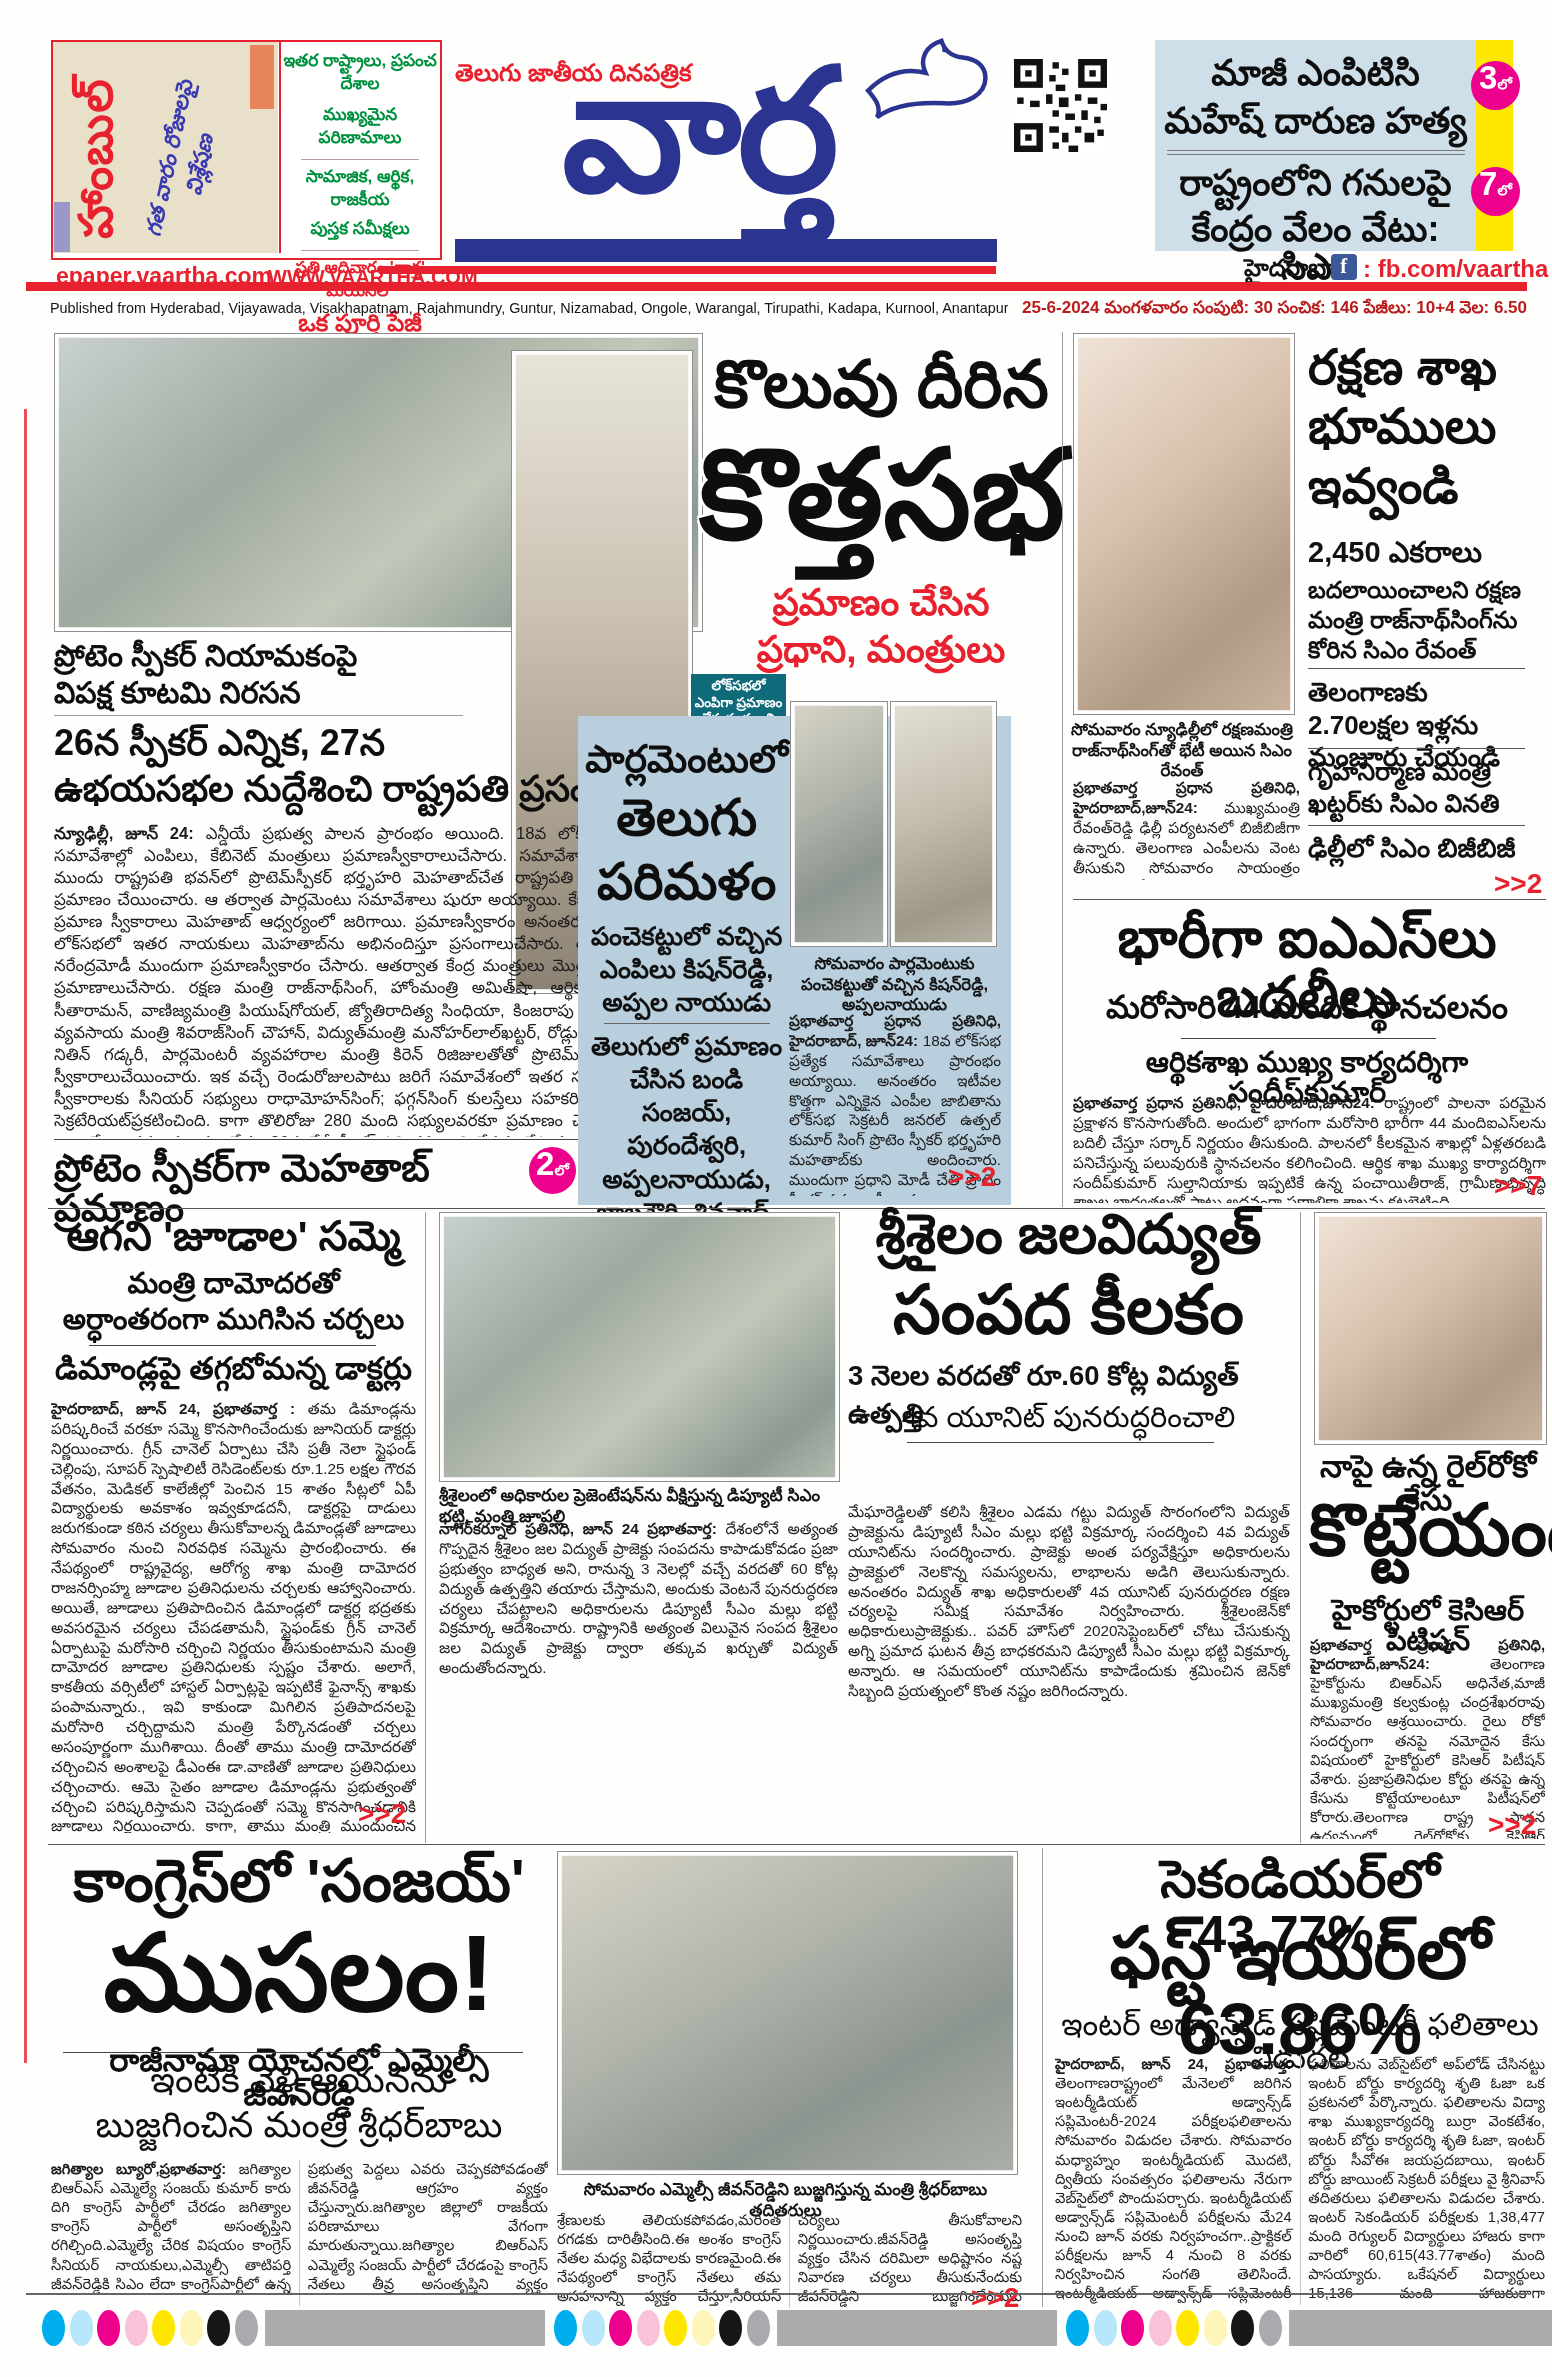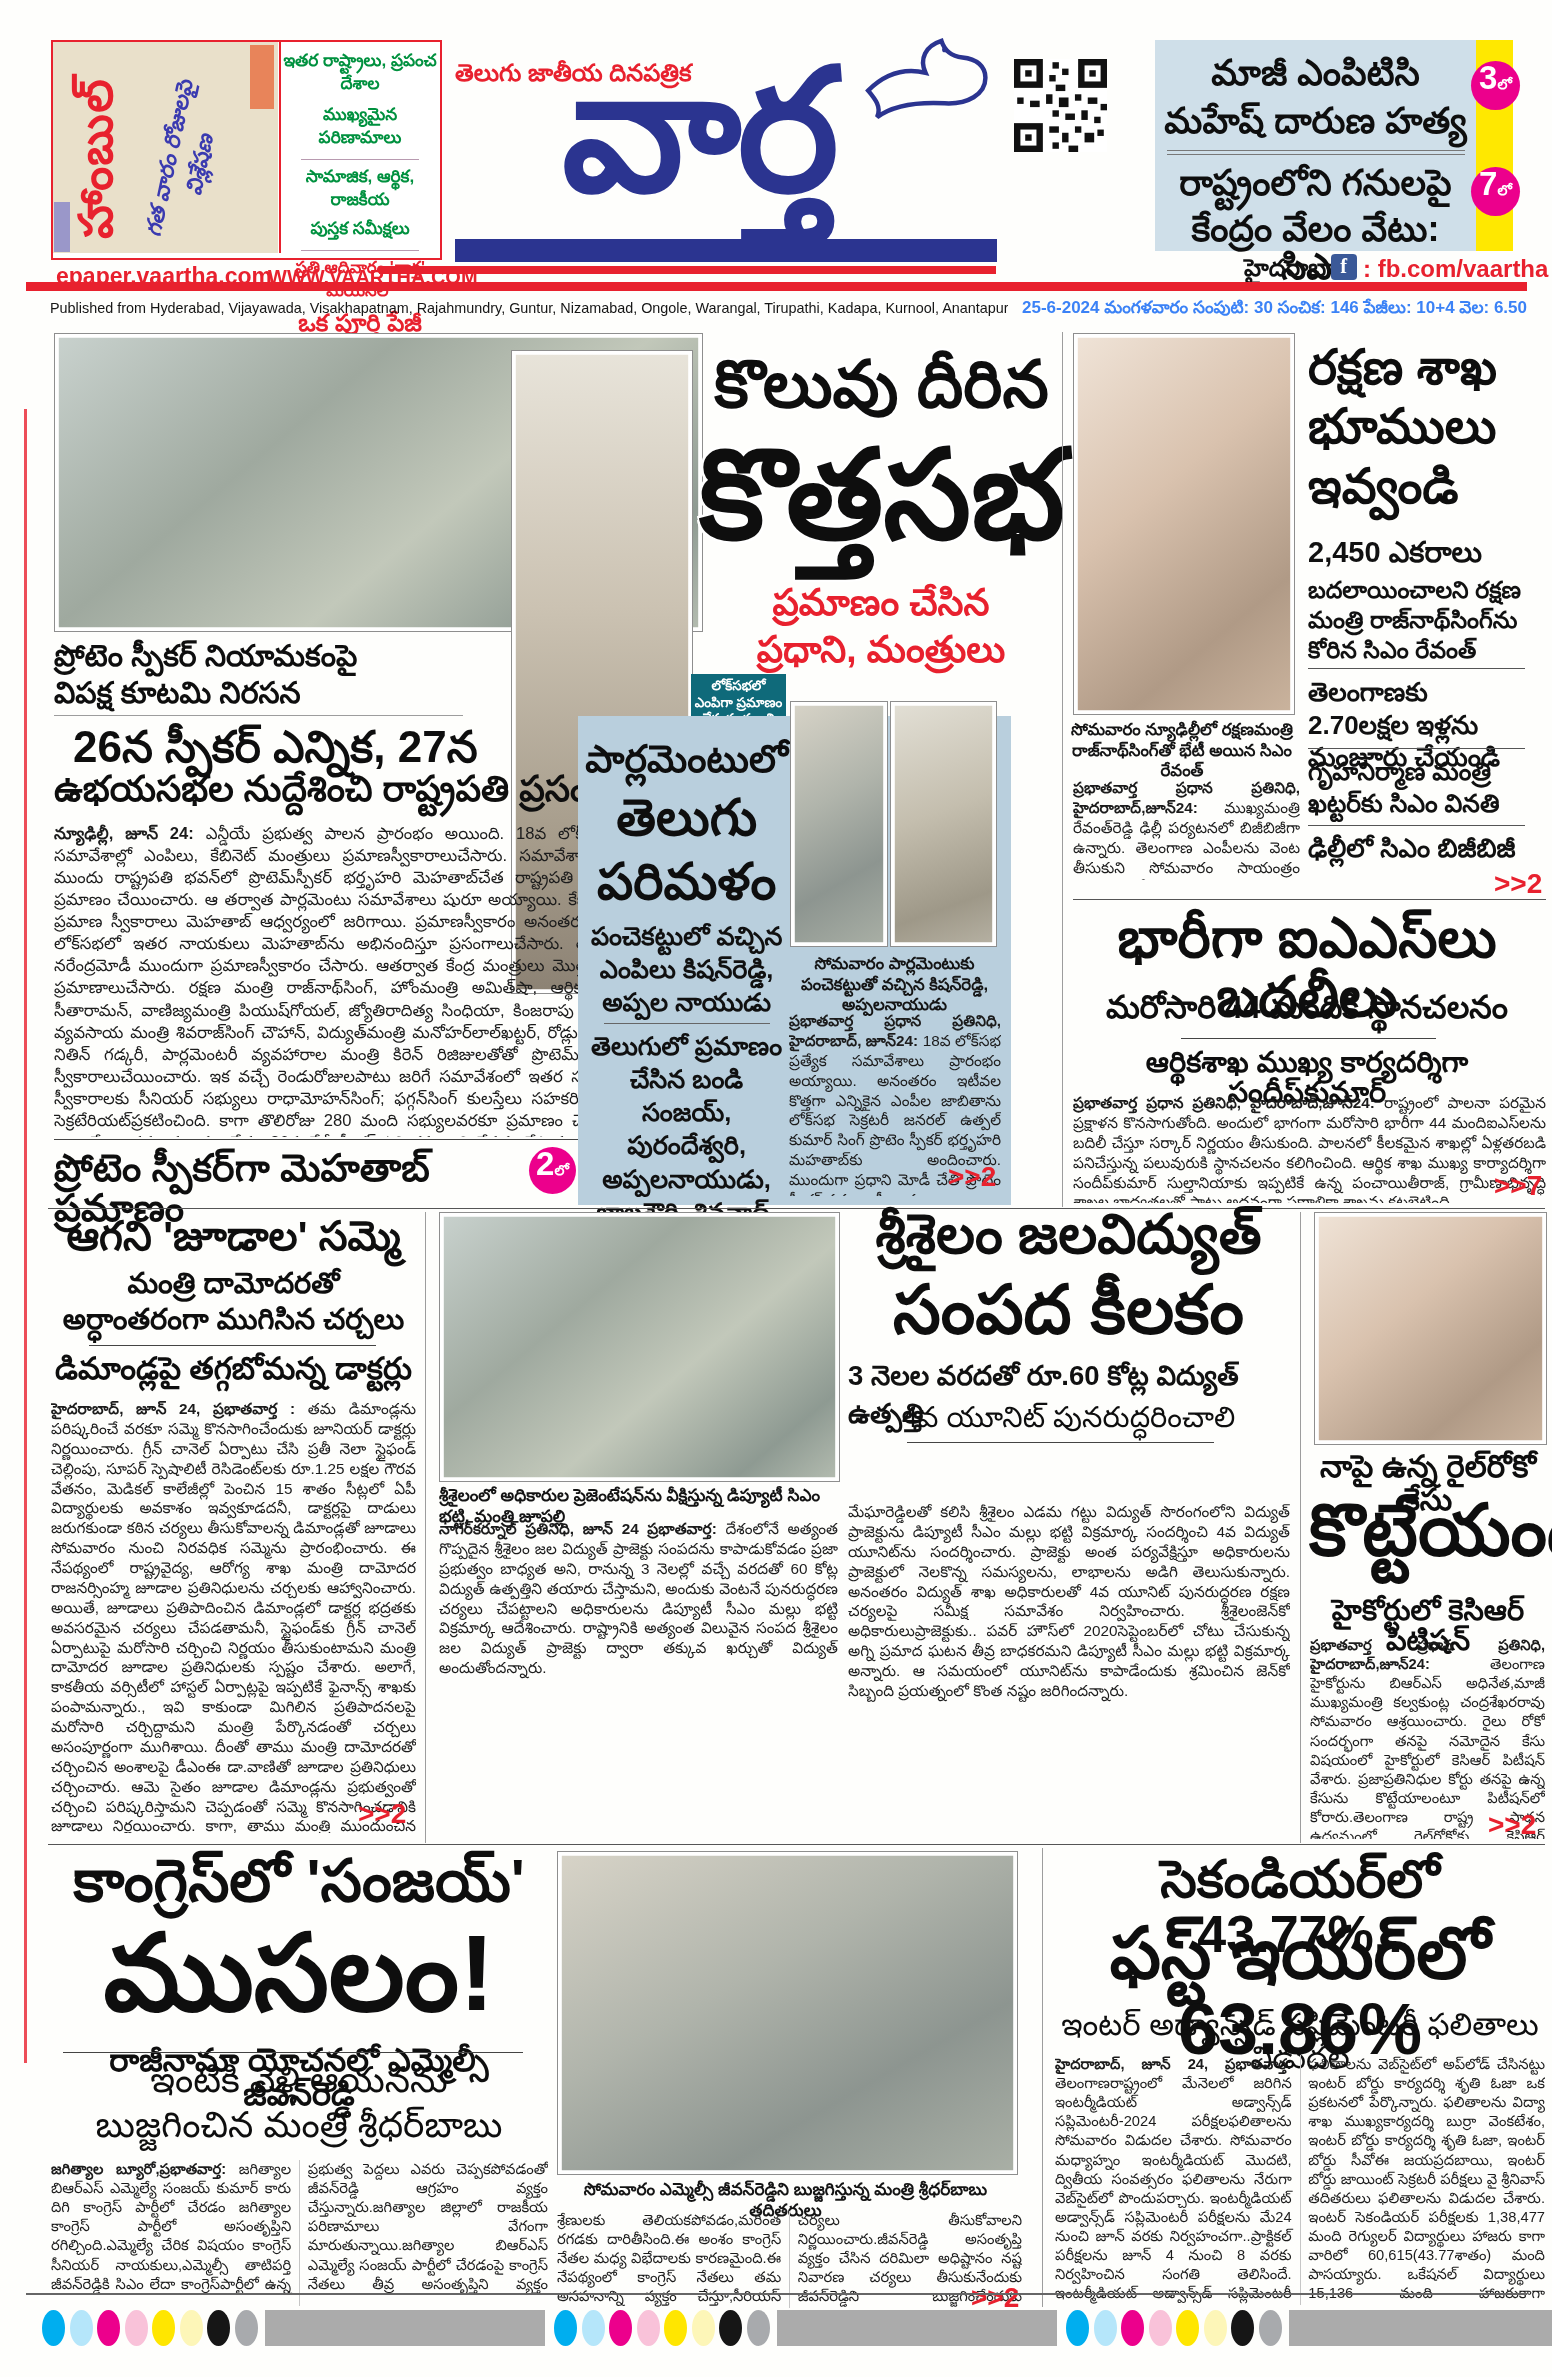--- a/index.html
+++ b/index.html
@@ -127,37 +127,37 @@
       <span class="n">7</span>
         <span class="s">లో</span>
     </div>
 
     <div class="abs b" style="left:1244px;top:254px;font-size:24px;color:#111;">హైదరాబాద్</div>
     <div class="abs fbicon" style="left:1331px;top:254px;">f</div>
     <div class="abs red b" style="left:1363px;top:255px;font-size:24px;">: fb.com/vaartha</div>
 
     <div class="abs" style="left:25.5px;top:282px;width:1501px;height:9px;background:#e8212e;"></div>
     <div class="abs" style="left:50px;top:300px;width:958px;font-size:14.4px;color:#151515;white-space:nowrap;overflow:hidden;">Published from Hyderabad, Vijayawada, Visakhapatnam, Rajahmundry, Guntur, Nizamabad, Ongole, Warangal, Tirupathi, Kadapa, Kurnool, Anantapur, Karimnagar, Mahabubnagar, Khammam, Nellore, Nalgonda, Tadepalligudem,Srikakulam</div>
-    <div class="abs b" style="left:1022px;top:298px;width:511px;font-size:17px;color:#3b82f6;">25-6-2024 మంగళవారం సంపుటి: 30 సంచిక: 146 పేజీలు: 10+4 వెల: 6.50</div>
+    <div class="abs b" style="left:1022px;top:298px;width:511px;font-size:17px;color:#b91c1c;">25-6-2024 మంగళవారం సంపుటి: 30 సంచిక: 146 పేజీలు: 10+4 వెల: 6.50</div>
   </div>
 
   <div class="abs" style="left:24px;top:409px;width:2.6px;height:1654px;background:#e8212e;opacity:.8;"></div>
 
   <div class="abs photo ph-a" style="left:54px;top:333px;width:647px;height:297px;"></div>
   <div class="abs photo ph-b" style="left:511px;top:350px;width:180px;height:642px;"></div>
 
   <div class="abs hl c outline" style="left:699px;top:429px;width:365px;font-size:125px;">కొత్తసభ</div>
   <div class="abs hl c outline" style="left:699px;top:350px;width:365px;font-size:66px;">కొలువు దీరిన</div>
   <div class="abs red b c" style="left:715px;top:582px;width:332px;font-size:37px;">ప్రమాణం చేసిన</div>
   <div class="abs red b c" style="left:715px;top:629px;width:332px;font-size:37px;">ప్రధాని, మంత్రులు</div>
 
   <div class="abs hl" style="left:54px;top:640px;font-size:30px;">ప్రోటెం స్పీకర్ నియామకంపై</div>
   <div class="abs hl" style="left:54px;top:677px;font-size:30px;">విపక్ష కూటమి నిరసన</div>
   <div class="abs thin" style="left:54px;top:715px;width:409px;"></div>
-  <div class="abs hl" style="left:54px;top:724px;font-size:44px;margin-left:19px;">26న స్పీకర్ ఎన్నిక, 27న</div>
+  <div class="abs hl" style="left:54px;top:724px;font-size:36px;">26న స్పీకర్ ఎన్నిక, 27న</div>
   <div class="abs hl" style="left:54px;top:770px;font-size:36px;">ఉభయసభల నుద్దేశించి రాష్ట్రపతి ప్రసంగం</div>
 
   <div class="abs body-txt" style="left:54px;top:823px;width:623px;height:314px;overflow:hidden;">
     <span class="dl">న్యూఢిల్లీ, జూన్ 24:</span>
     <span>ఎన్డీయే ప్రభుత్వ పాలన ప్రారంభం అయింది. 18వ లోక్‌సభ తొలిరోజు సమావేశాల్లో ఎంపిలు, కేబినెట్ మంత్రులు ప్రమాణస్వీకారాలుచేసారు. సమావేశాల ప్రారంభానికి ముందు రాష్ట్రపతి భవన్‌లో ప్రొటెమ్‌స్పీకర్ భర్తృహరి మెహతాబ్‌చేత రాష్ట్రపతి ద్రౌపది ముర్ము ప్రమాణం చేయించారు. ఆ తర్వాత పార్లమెంటు సమావేశాలు షురూ అయ్యాయి. కేబినెట్ మంత్రుల ప్రమాణ స్వీకారాలు మెహతాబ్ ఆధ్వర్యంలో జరిగాయి. ప్రమాణస్వీకారం అనంతరం ప్రధానిమోడీ, లోక్‌సభలో ఇతర నాయకులు మెహతాబ్‌ను అభినందిస్తూ ప్రసంగాలుచేసారు. తర్వాత ప్రధాని నరేంద్రమోడీ ముందుగా ప్రమాణస్వీకారం చేసారు. ఆతర్వాత కేంద్ర మంత్రులు మొత్తంగా తొలిరోజు ప్రమాణాలుచేసారు. రక్షణ మంత్రి రాజ్‌నాథ్‌సింగ్, హోంమంత్రి అమిత్‌షా, ఆర్థికమంత్రి నిర్మలా సీతారామన్, వాణిజ్యమంత్రి పియుష్‌గోయల్, జ్యోతిరాదిత్య సింధియా, కింజరాపు ఎర్రన్నాయుడు, వ్యవసాయ మంత్రి శివరాజ్‌సింగ్ చౌహాన్, విద్యుత్‌మంత్రి మనోహర్‌లాల్‌ఖట్టర్, రోడ్లు రవాణా మంత్రి నితిన్ గడ్కరీ, పార్లమెంటరీ వ్యవహారాల మంత్రి కిరెన్ రిజిజులతోతో ప్రొటెమ్ స్పీకర్‌ప్రమాణ స్వీకారాలుచేయించారు. ఇక వచ్చే రెండురోజులపాటు జరిగే సమావేశంలో ఇతర సభ్యుల ప్రమాణ స్వీకారాలకు సీనియర్ సభ్యులు రాధామోహన్‌సింగ్; ఫగ్గన్‌సింగ్ కులస్తేలు సహకరిస్తారని లోక్‌సభ సెక్రటేరియట్‌ప్రకటించింది. కాగా తొలిరోజు 280 మంది సభ్యులవరకూ ప్రమాణం చేయాల్సి ఉంది. అయితే అందరూ హాజరుకాలేదు. 26వ తేదీ స్పీకర్ ఎన్నికకు నామినేషన్లు వేస్తారు. 27న రాజ్యసభ కూడా ప్రారంభం అవుతుంది. 26నే పూర్తికాలపు స్పీకర్ ఎన్నిక తర్వాత సభా కార్యక్రమాలుయధావిధిగా సాగుతాయి లేదా తదుపరి తేదీకి వాయిదాపడతాయి. కాగా 27వ తేదీనే ఉభయసభలనుద్దేశించి రాష్ట్రపతి ద్రౌపది ముర్ము ప్రసంగిస్తారు. కాగా సోమవారంనుంచి</span>
   </div>
   <div class="abs more" style="left:618px;top:1100px;">&gt;&gt;2</div>
 
   <div class="abs thin" style="left:54px;top:1139px;width:572px;background:#444;height:1.3px;"></div>
   <div class="abs hl" style="left:54px;top:1149px;width:473px;font-size:38px;">ప్రోటెం స్పీకర్‌గా మెహతాబ్ ప్రమాణం</div>

